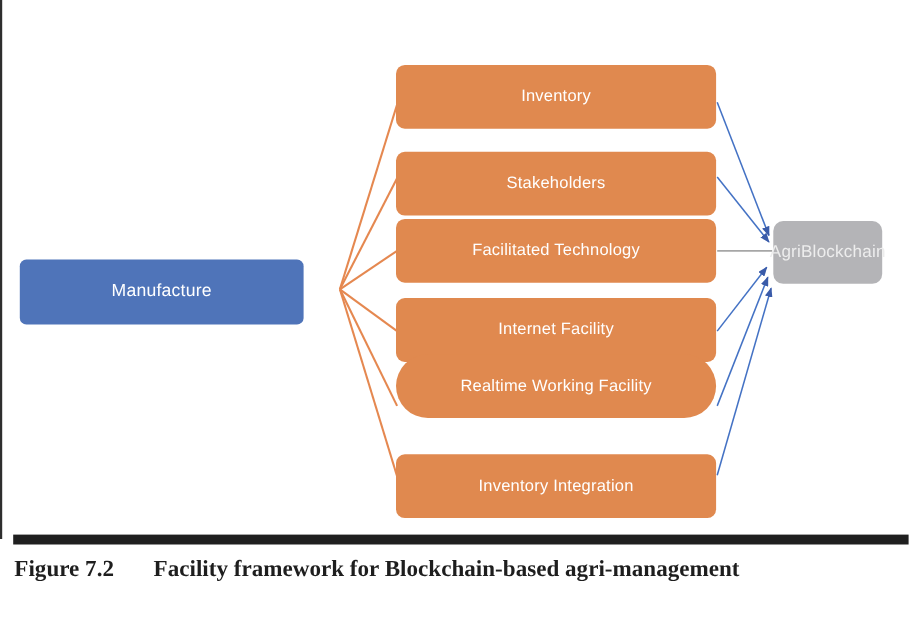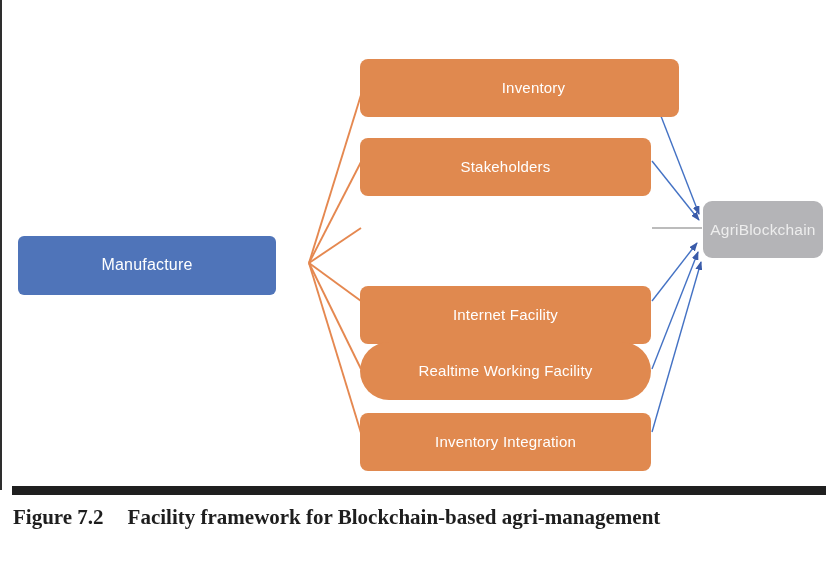--- a/index.html
+++ b/index.html
@@ -49,29 +49,29 @@
     background: var(--source_fill, #4f74b9);
     border-radius: 6px;
     font-size: 16px;
   }
   .node-factor {
     left: 360px;
     width: 291px; height: 58px;
     background: var(--factor_fill, #e0894f);
     border-radius: 8px;
   }
-  .f1 { top: 59px; padding-left: 28px; }
+  .f1 { top: 59px; }
   .f2 { top: 138px; }
   .f3 { top: 199px; }
-  .f4 { top: 286px; }
-  .f5 { top: 342px; border-radius: 29px; }
+  .f4 { top: 271px; }
+  .f5 { top: 322px; border-radius: 29px; }
   .f6 { top: 413px; }
   .node-target {
     left: 703px; top: 201px;
-    width: 120px; height: 57px;
+    width: 99px; height: 57px;
     background: var(--target_fill, #b4b4b7);
     border-radius: 9px;
     color: #ededed;
     font-size: 15.5px;
   }
   
   .caption-rule {
     position: absolute;
     left: 12px; top: 486px;
     width: 814px; height: 9px;
@@ -81,21 +81,21 @@
   .caption {
     position: absolute;
     left: 13px; top: 505px;
     z-index: 2;
     font-family: "Liberation Serif", serif;
     font-weight: bold;
     font-size: 21px;
     color: var(--caption_color, #1e1e1e);
     white-space: nowrap;
   }
-  .caption .fig-label { margin-right: 24px; }
+  .caption .fig-label { margin-right: 36px; }
 </style>
 </head>
 <body>
 
 <div id="page">
 
   <div class="page-edge"></div>
 
   <svg id="connectors" viewBox="0 0 840 570" xmlns="http://www.w3.org/2000/svg">
     <defs>
@@ -123,20 +123,23 @@
   <div class="node node-source">
     <span>Manufacture</span>
   </div>
 
   <div class="node node-factor f1">
     <span>Inventory</span>
   </div>
   <div class="node node-factor f2">
     <span>Stakeholders</span>
   </div>
+  <div class="node node-factor f3">
+    <span>Facilitated Technology</span>
+  </div>
   <div class="node node-factor f4">
     <span>Internet Facility</span>
   </div>
   <div class="node node-factor f5">
     <span>Realtime Working Facility</span>
   </div>
   <div class="node node-factor f6">
     <span>Inventory Integration</span>
   </div>
 

